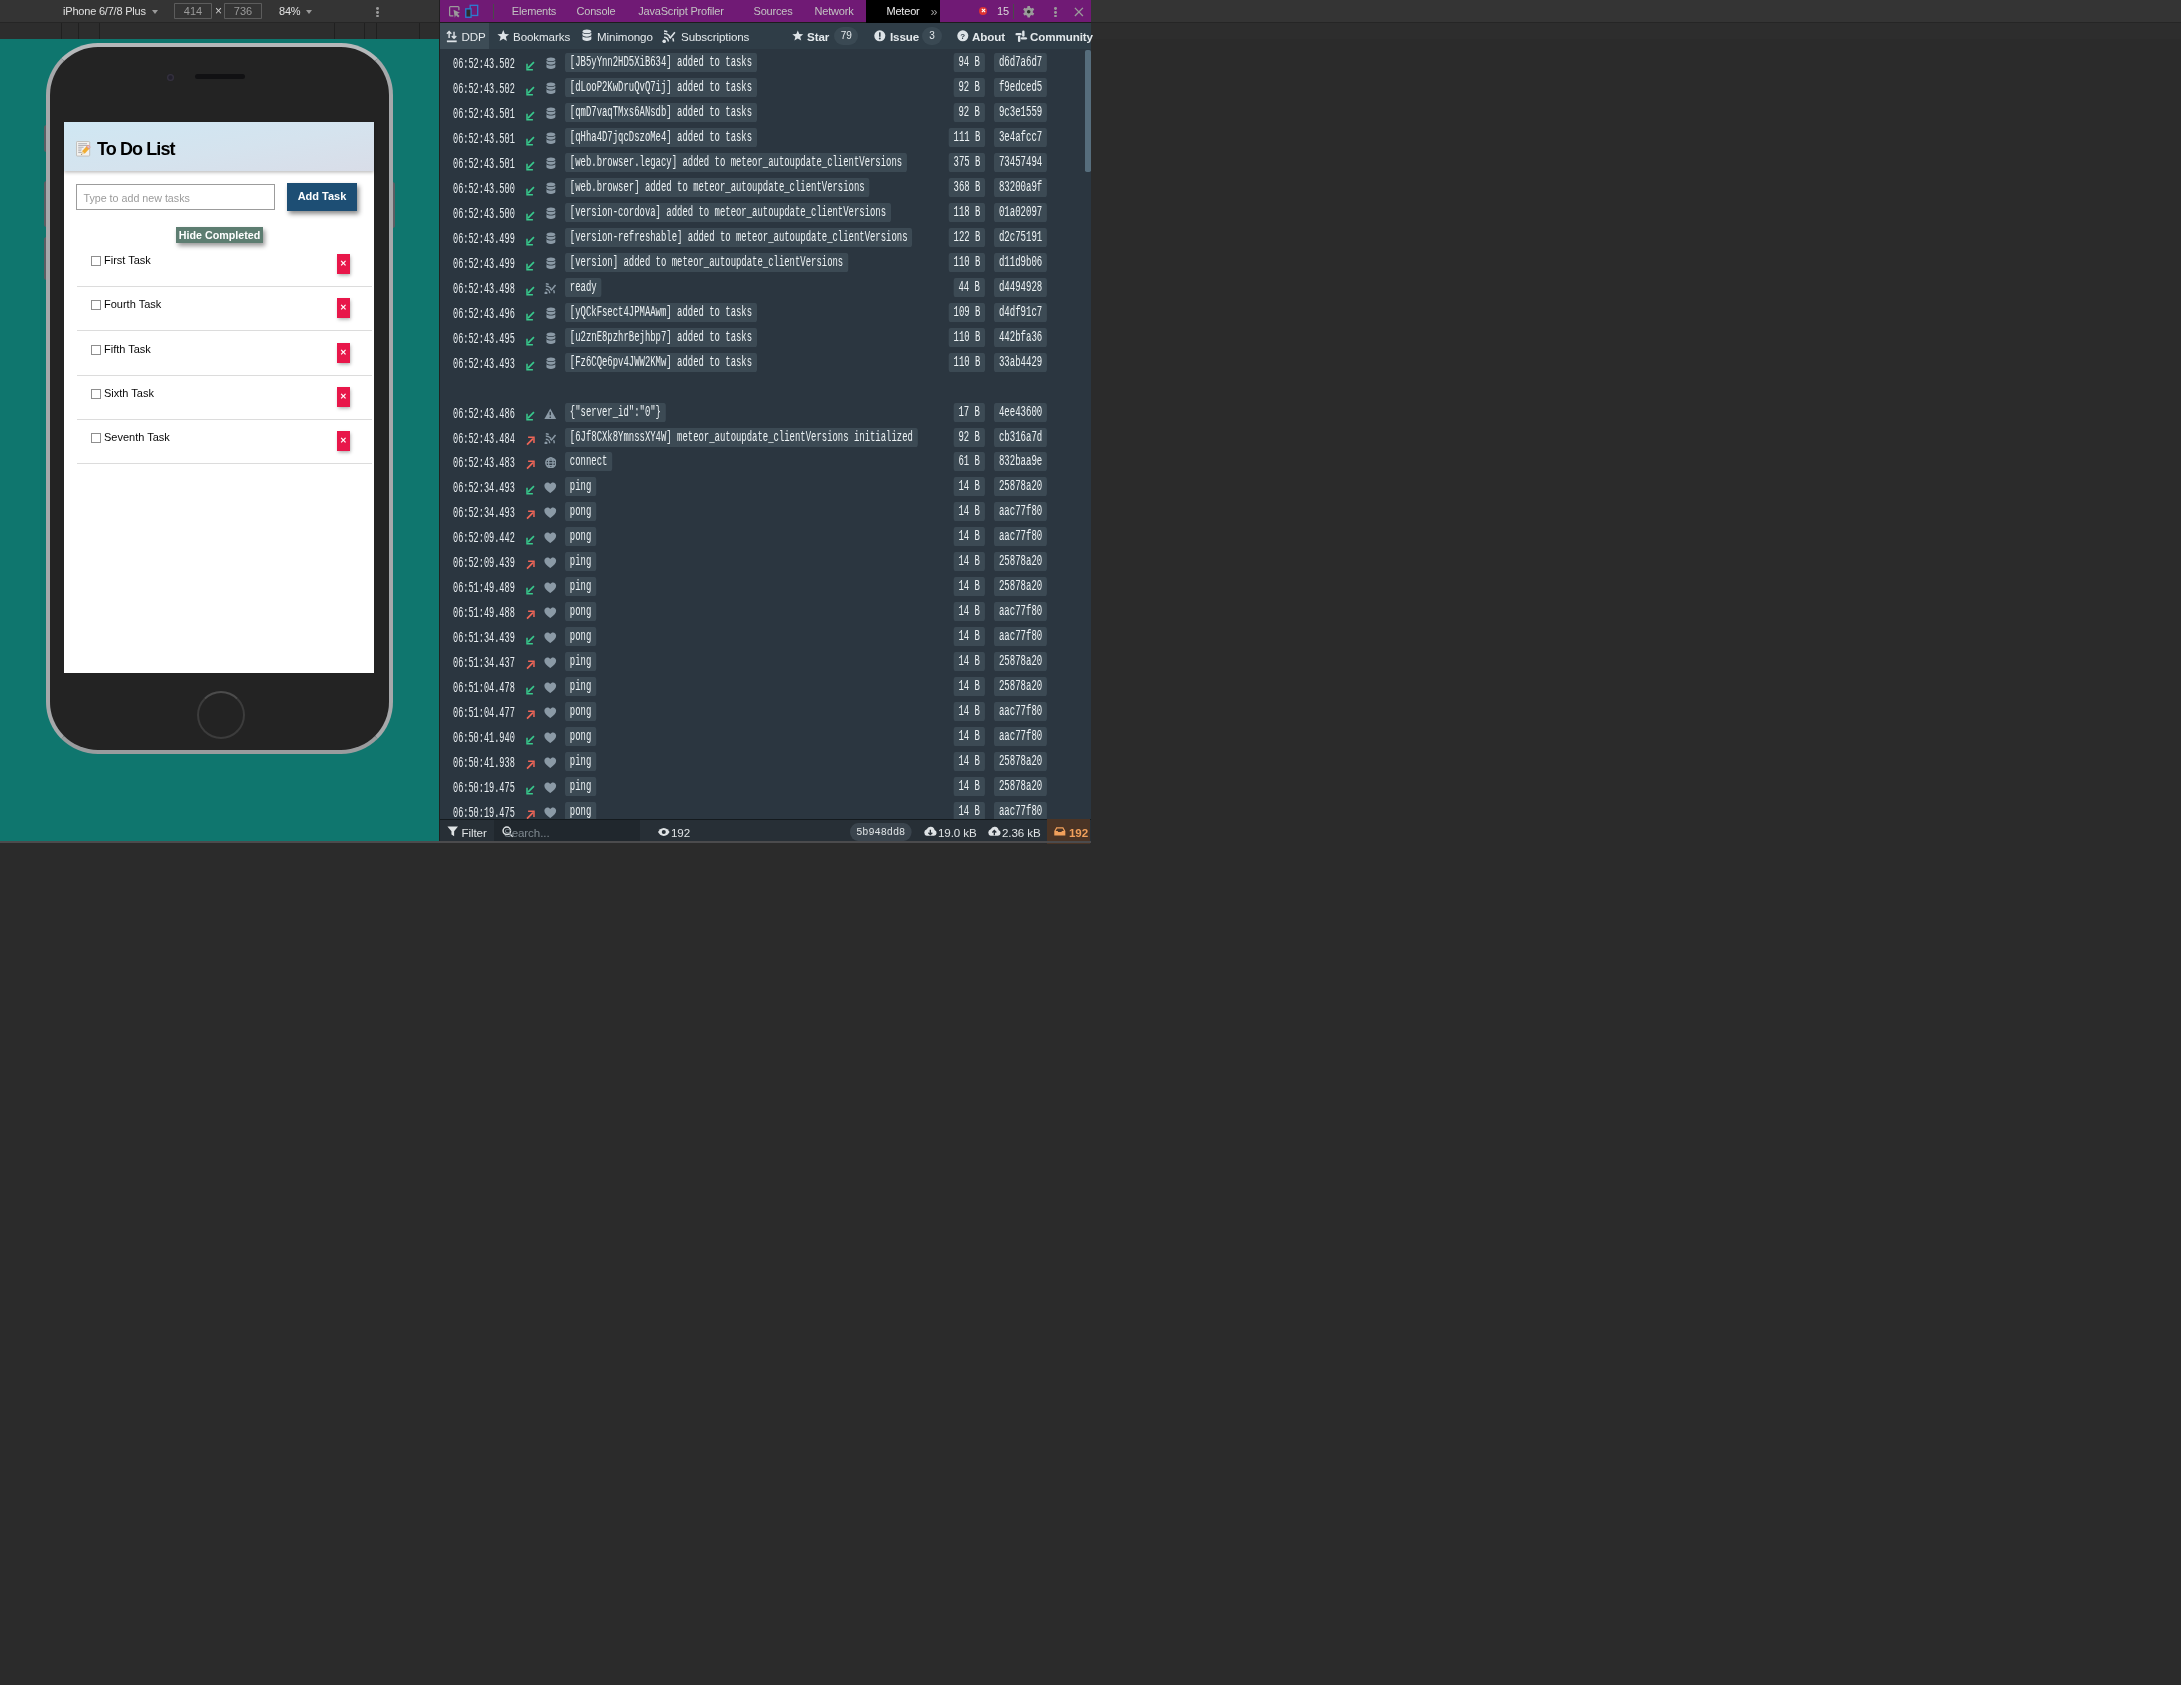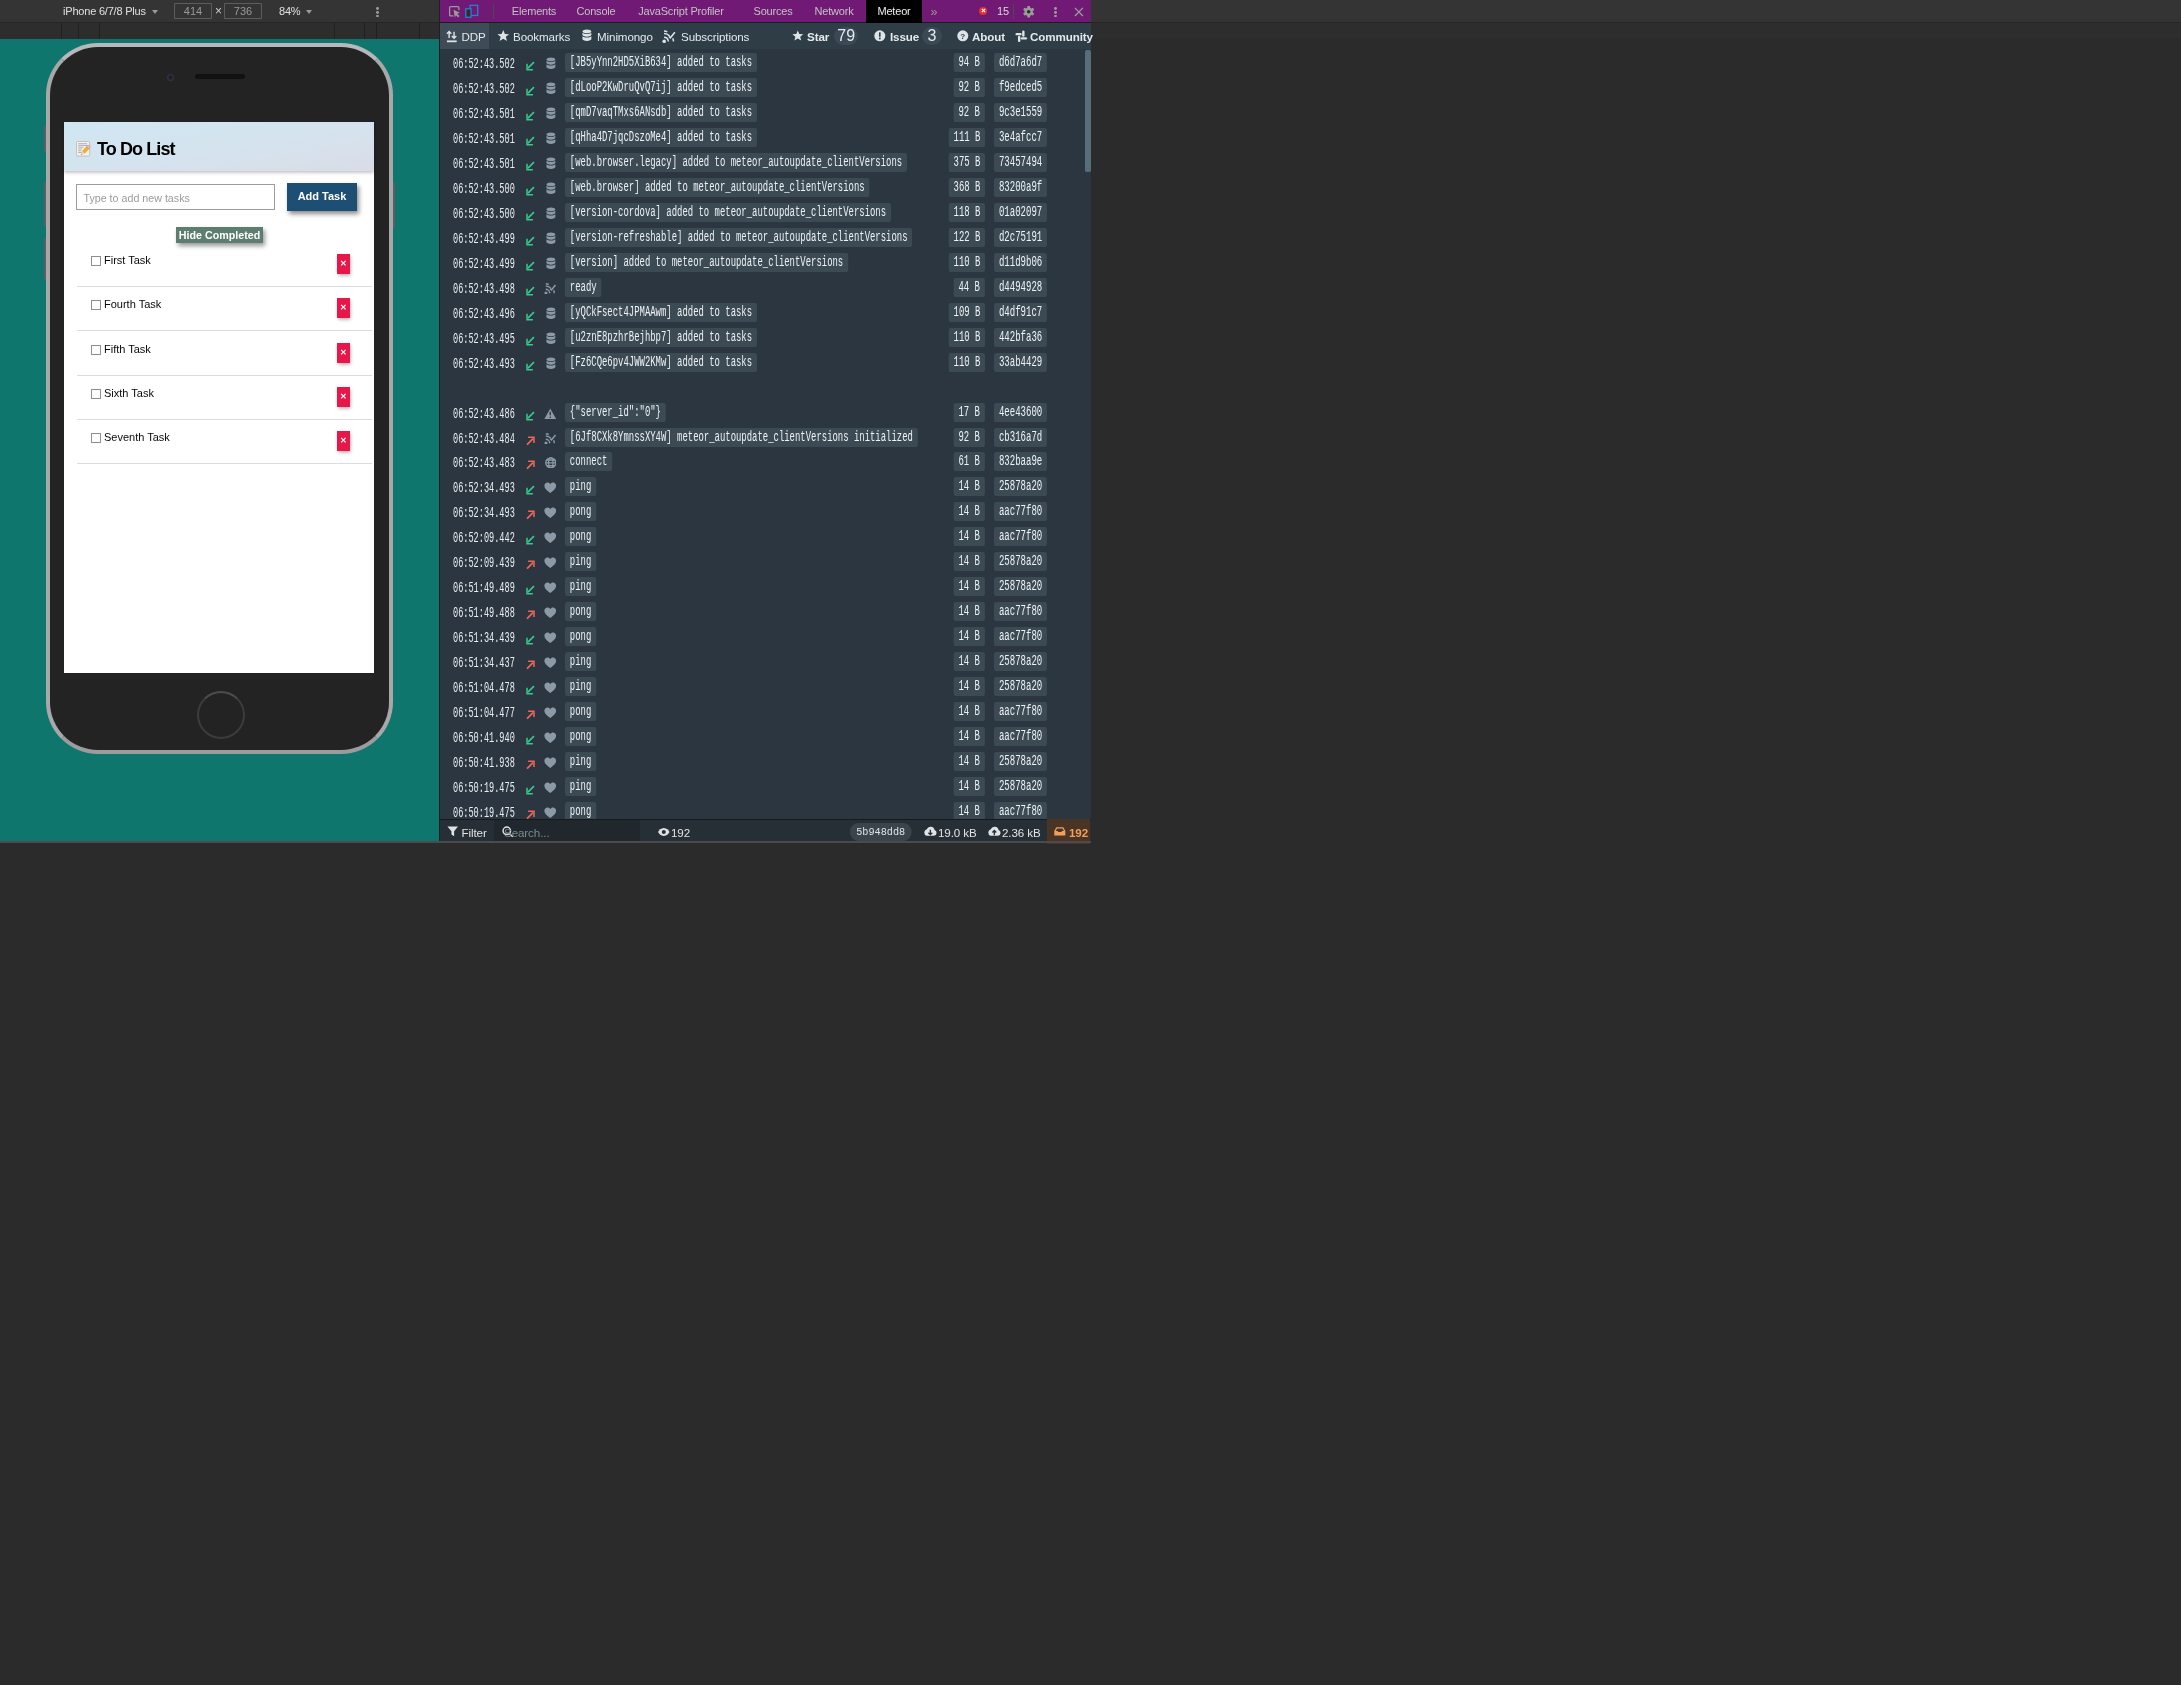--- a/index.html
+++ b/index.html
@@ -41,31 +41,31 @@
 .cb { position:absolute; left:27px; top:14px; width:9.8px; height:9.8px; border:0.9px solid #8e8e8e; background:#fff; }
 .tlab { position:absolute; left:40px; top:12px; font-size:11px; color:#090909; }
 .del { position:absolute; left:273px; top:12.4px; width:12.6px; height:19.3px; background:#e8174a;
   color:#fff; font-size:8px; font-weight:bold; text-align:center; line-height:19.3px; box-shadow:1.3px 2.2px 3.6px rgba(0,0,0,0.35); }
 .sep { position:absolute; left:12.7px; right:1.8px; top:44px; height:0.9px; background:#dcdcdc; }
 
 
 #dt { position:absolute; left:439px; top:0; width:652px; height:843px; background:#2b3640; }
 #tabbar { position:absolute; left:0; top:0; width:100%; height:22.5px; background:#701a75; border-bottom:0.9px solid #1c1c1c; }
 #tabbar .tab { position:absolute; top:5.3px; transform:translateX(-50%); font-size:11px; color:#c2c2c2; letter-spacing:-0.2px; white-space:nowrap; }
-#meteortab { position:absolute; left:427px; top:0; width:56px; height:22.5px; background:#000; }
+#meteortab { position:absolute; left:427px; top:0; width:74px; height:22.5px; background:#000; }
 #meteortab span { position:absolute; left:50%; top:5.3px; transform:translateX(-50%); font-size:11px; color:#ececec; letter-spacing:-0.2px; }
 .vline { position:absolute; top:3.6px; height:15px; width:0.9px; background:#4a4a4a; }
 #errbadge { position:absolute; left:540px; top:6.7px; width:8.4px; height:8.4px; border-radius:50%; background:#df3333; }
 #errbadge svg { position:absolute; left:1.7px; top:1.7px; }
 
 #ddpbar { position:absolute; left:0; top:23px; width:100%; height:26px; background:#2f3d47; }
 #ddptab { position:absolute; left:1.3px; top:0; width:49px; height:100%; background:#3d4c56; }
 #ddpbar .lab { position:absolute; top:7.1px; font-size:11.6px; color:#e4e9ec; letter-spacing:-0.1px; white-space:nowrap; }
 #ddpbar .bold { font-weight:600; }
-.pill { position:absolute; top:4.2px; height:17.6px; border-radius:9px; background:#3a4953; color:#e4e9ec; font-size:16px; text-align:center; line-height:17.6px; }
+.pill { position:absolute; top:4.2px; height:17.6px; border-radius:9px; background:#3a4953; color:#e4e9ec; font-size:10px; text-align:center; line-height:17.6px; }
 
 #logs { position:absolute; left:0; top:0; width:100%; height:819px; overflow:hidden; }
 .lrow { position:absolute; left:0; width:100%; height:25px; }
 .ts { position:absolute; left:14px; top:5.7px; font-family:"Liberation Mono",monospace; font-size:14px; color:#e9eef1; transform:scaleX(0.613); transform-origin:0 0; white-space:pre; }
 .arrw { position:absolute; left:87px; top:7.6px; }
 .ticw { position:absolute; left:105px; top:6.2px; width:13.4px; text-align:center; }
 .chip { position:absolute; top:3.3px; height:18.4px; background:#3c4a54; border-radius:3.1px;
   font-family:"Liberation Mono",monospace; font-size:14px; color:#eef3f5; white-space:pre;
   line-height:18.4px; padding:0 7.6px; }
 .msg { left:126px; transform:scaleX(0.638); transform-origin:0 50%; }

